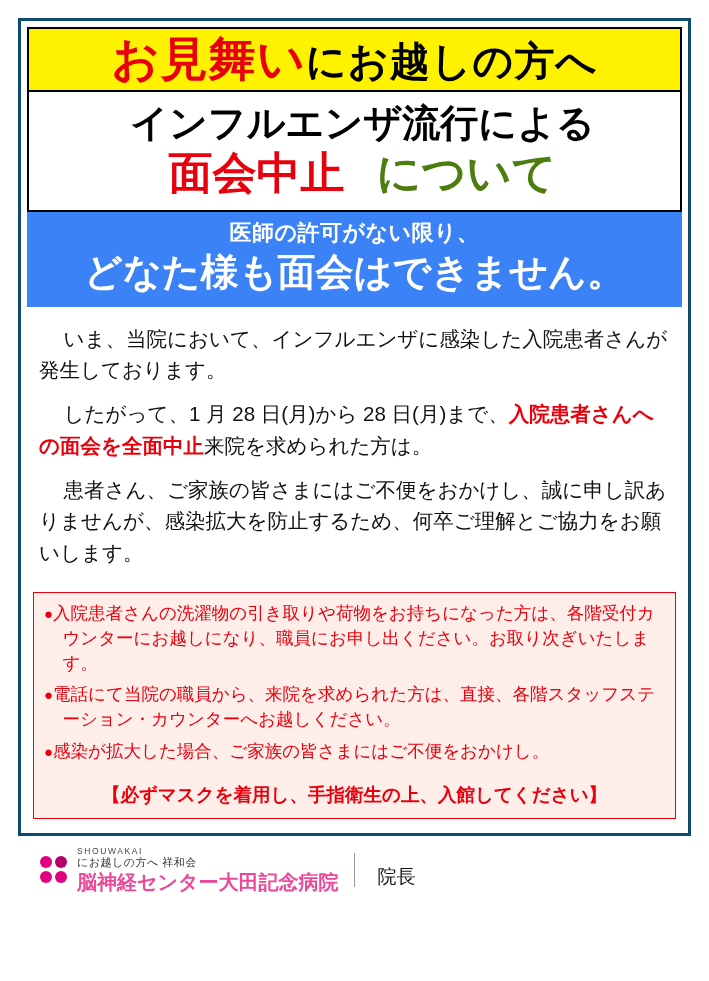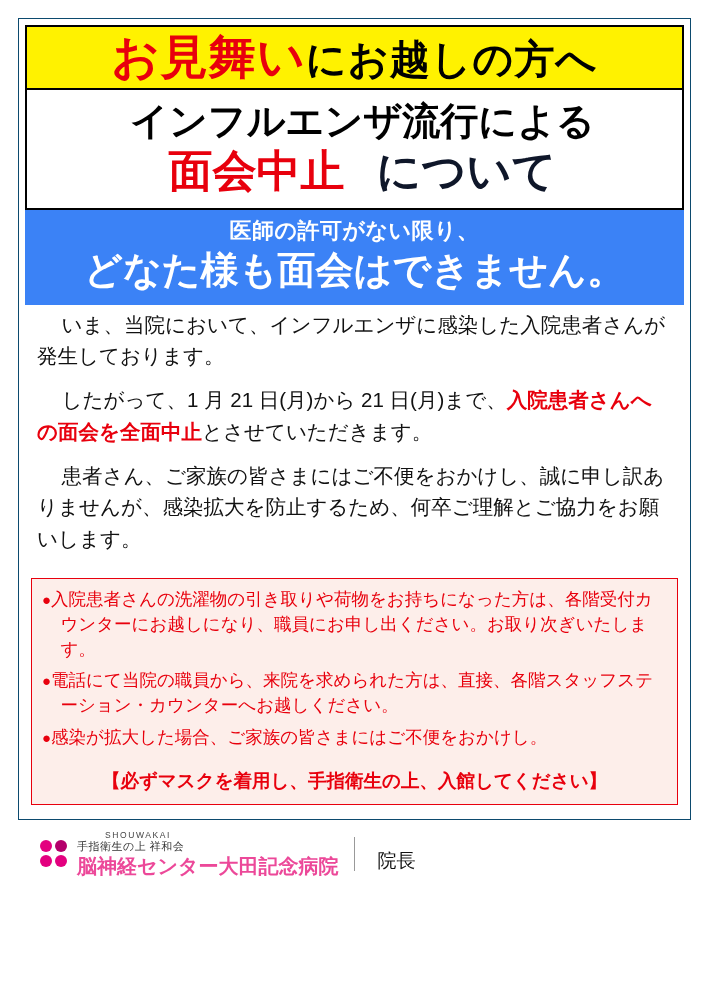--- a/index.html
+++ b/index.html
@@ -15,21 +15,21 @@
     overflow: hidden;
   }
   .poster {
     position: relative;
     width: 709px;
     height: 981px;
     box-sizing: border-box;
     padding: 18px 18px 0 18px;
   }
   .frame {
-    border: 1px solid #0c4a6e;
+    border: 3px solid #0c4a6e;
     box-sizing: border-box;
     width: 673px;
     padding: 6px;
     background: #fff;
   }
 
   
   .title-banner {
     background: #fff200;
     border: 2px solid #000;
@@ -71,21 +71,21 @@
   .subhead .line2 {
     font-size: 44px;
     font-weight: bold;
     line-height: 1.15;
     margin-top: 2px;
   }
   .subhead .line2 .red {
     color: #e8000d;
   }
   .subhead .line2 .blk {
-    color: #0f172a;
+    color: #4d7c0f;
     margin-left: 32px;
   }
 
   
   .alert {
     background: #3b82f6;
     color: #ffffff;
     text-align: center;
     padding: 6px 0 10px 0;
     box-sizing: border-box;
@@ -98,21 +98,21 @@
   }
   .alert .a2 {
     font-size: 38px;
     font-weight: bold;
     letter-spacing: 0px;
     line-height: 1.25;
   }
 
   
   .body-text {
-    padding: 4px 12px 6px 12px;
+    padding: 16px 12px 6px 12px;
     font-size: 20.5px;
     line-height: 1.55;
     color: #111;
   }
   .body-text p {
     margin: 0 0 12px 0;
     text-indent: 1.2em;
   }
   .body-text p:last-child { margin-bottom: 13px; }
   .body-text .red-bold {
@@ -162,21 +162,20 @@
   .logo-mark span { display: block; width: 12px; height: 12px; border-radius: 50%; }
   .d1 { background: #e3007f; }
   .d2 { background: #b4006b; }
   .d3 { background: #e3007f; }
   .d4 { background: #e3007f; }
   .logo-text { line-height: 1.2; }
   .logo-text .romaji {
     font-size: 8.5px;
     letter-spacing: 1.6px;
     color: #444;
-    margin-left: 28px;
   }
   .logo-text .corp {
     font-size: 11px;
     color: #333;
     letter-spacing: 0.5px;
   }
   .logo-text .hospital {
     font-size: 20px;
     color: #ec4899;
     font-weight: bold;
@@ -211,21 +210,21 @@
       </div>
     </div>
 
     <div class="alert">
       <div class="a1">医師の許可がない限り、</div>
       <div class="a2">どなた様も面会はできません。</div>
     </div>
 
     <div class="body-text">
       <p>いま、当院において、インフルエンザに感染した入院患者さんが発生しております。</p>
-      <p><span>したがって、1 月 21 日(月)から 21 日(月)まで、</span><span class="red-bold">入院患者さんへの面会を全面中止</span><span>とさせていただきます。</span></p>
+      <p><span>したがって、1 月 28 日(月)から 28 日(月)まで、</span><span class="red-bold">入院患者さんへの面会を全面中止</span><span>来院を求められた方は。</span></p>
       <p>患者さん、ご家族の皆さまにはご不便をおかけし、誠に申し訳ありませんが、感染拡大を防止するため、何卒ご理解とご協力をお願いします。</p>
     </div>
 
     <div class="notes">
       <p class="note"><span class="bullet">●</span><span>入院患者さんの洗濯物の引き取りや荷物をお持ちになった方は、各階受付カウンターにお越しになり、職員にお申し出ください。お取り次ぎいたします。</span></p>
       <p class="note"><span class="bullet">●</span><span>電話にて当院の職員から、来院を求められた方は、直接、各階スタッフステーション・カウンターへお越しください。</span></p>
       <p class="note"><span class="bullet">●</span><span>感染が拡大した場合、ご家族の皆さまにはご不便をおかけし。</span></p>
       <div class="mask-line">【必ずマスクを着用し、手指衛生の上、入館してください】</div>
     </div>
 
@@ -233,19 +232,19 @@
 
   <div class="footer">
     <div class="logo-mark">
       <span class="d1"></span>
         <span class="d2"></span>
         <span class="d3"></span>
         <span class="d4"></span>
     </div>
     <div class="logo-text">
       <div class="romaji">SHOUWAKAI</div>
-      <div class="corp">手指衛生の上 祥和会</div>
+      <div class="corp">にお越しの方へ 祥和会</div>
       <div class="hospital">脳神経センター大田記念病院</div>
     </div>
     <div class="divider-v"></div>
     <div class="signer">院長</div>
   </div>
 </div>
 
 </body></html>

